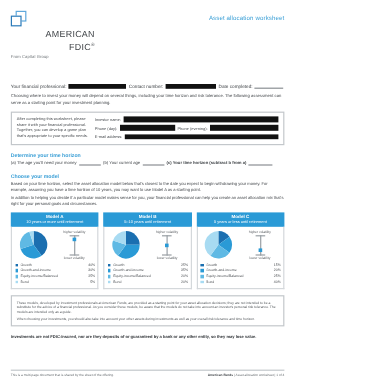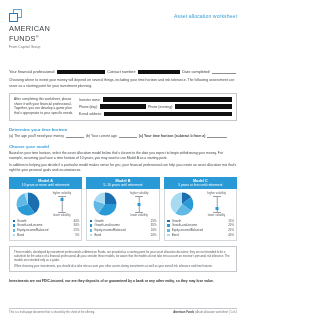--- a/index.html
+++ b/index.html
@@ -16,21 +16,21 @@
   .logo-block { width:70px; }
   .logo-mark { position:relative; width:13px; height:13px; margin-bottom:3px; }
   .logo-mark .sq-back {
     position:absolute; left:4px; top:0; width:9px; height:9px;
     border:1.1px solid #5fa8dc;
   }
   .logo-mark .sq-front {
     position:absolute; left:0; top:3.5px; width:9px; height:9px;
     border:1.1px solid #2b7bb9; background:#fff;
   }
-  .logo-word { font-size:7.4px; line-height:8.2px; letter-spacing:.25px; color:#3d4145; font-weight:400; }
+  .logo-word { font-size:7.4px; line-height:8.2px; letter-spacing:.25px; color:#3d4145; font-weight:400;text-align:right; }
   .logo-word sup { font-size:4px; vertical-align:super; }
   .logo-sub { font-size:3.4px; color:#6d7276; margin-top:1.5px; letter-spacing:.1px; }
   .doc-title { font-size:5.1px; color:#3a9fd6; padding-top:4px; letter-spacing:.1px; }
 
   
   .field-row { display:flex; align-items:flex-end; gap:2px; margin-top:20px; font-size:3.9px; color:#3f4347; }
   .fld-label { white-space:nowrap; }
   .redact { background:#111; height:4.6px; display:inline-block; }
   .rule { border-bottom:.5px solid #8b8f93; height:4.6px; display:inline-block; }
 
@@ -94,21 +94,21 @@
 
 <div class="page">
 
   <div class="header">
     <div class="logo-block">
       <div class="logo-mark">
         <div class="sq-back"></div>
           <div class="sq-front"></div>
       </div>
       <div class="logo-word">AMERICAN</div>
-      <div class="logo-word"><span>FUNDS</span><sup>®</sup></div>
+      <div class="logo-word"><span>FDIC</span><sup>®</sup></div>
       <div class="logo-sub">From Capital Group</div>
     </div>
     <div class="doc-title">Asset allocation worksheet</div>
   </div>
 
   <div class="field-row">
     <span class="fld-label">Your financial professional:</span>
     <span class="redact" style="width:48px"></span>
     <span class="fld-label">Contact number:</span>
     <span class="redact" style="width:42px"></span>

